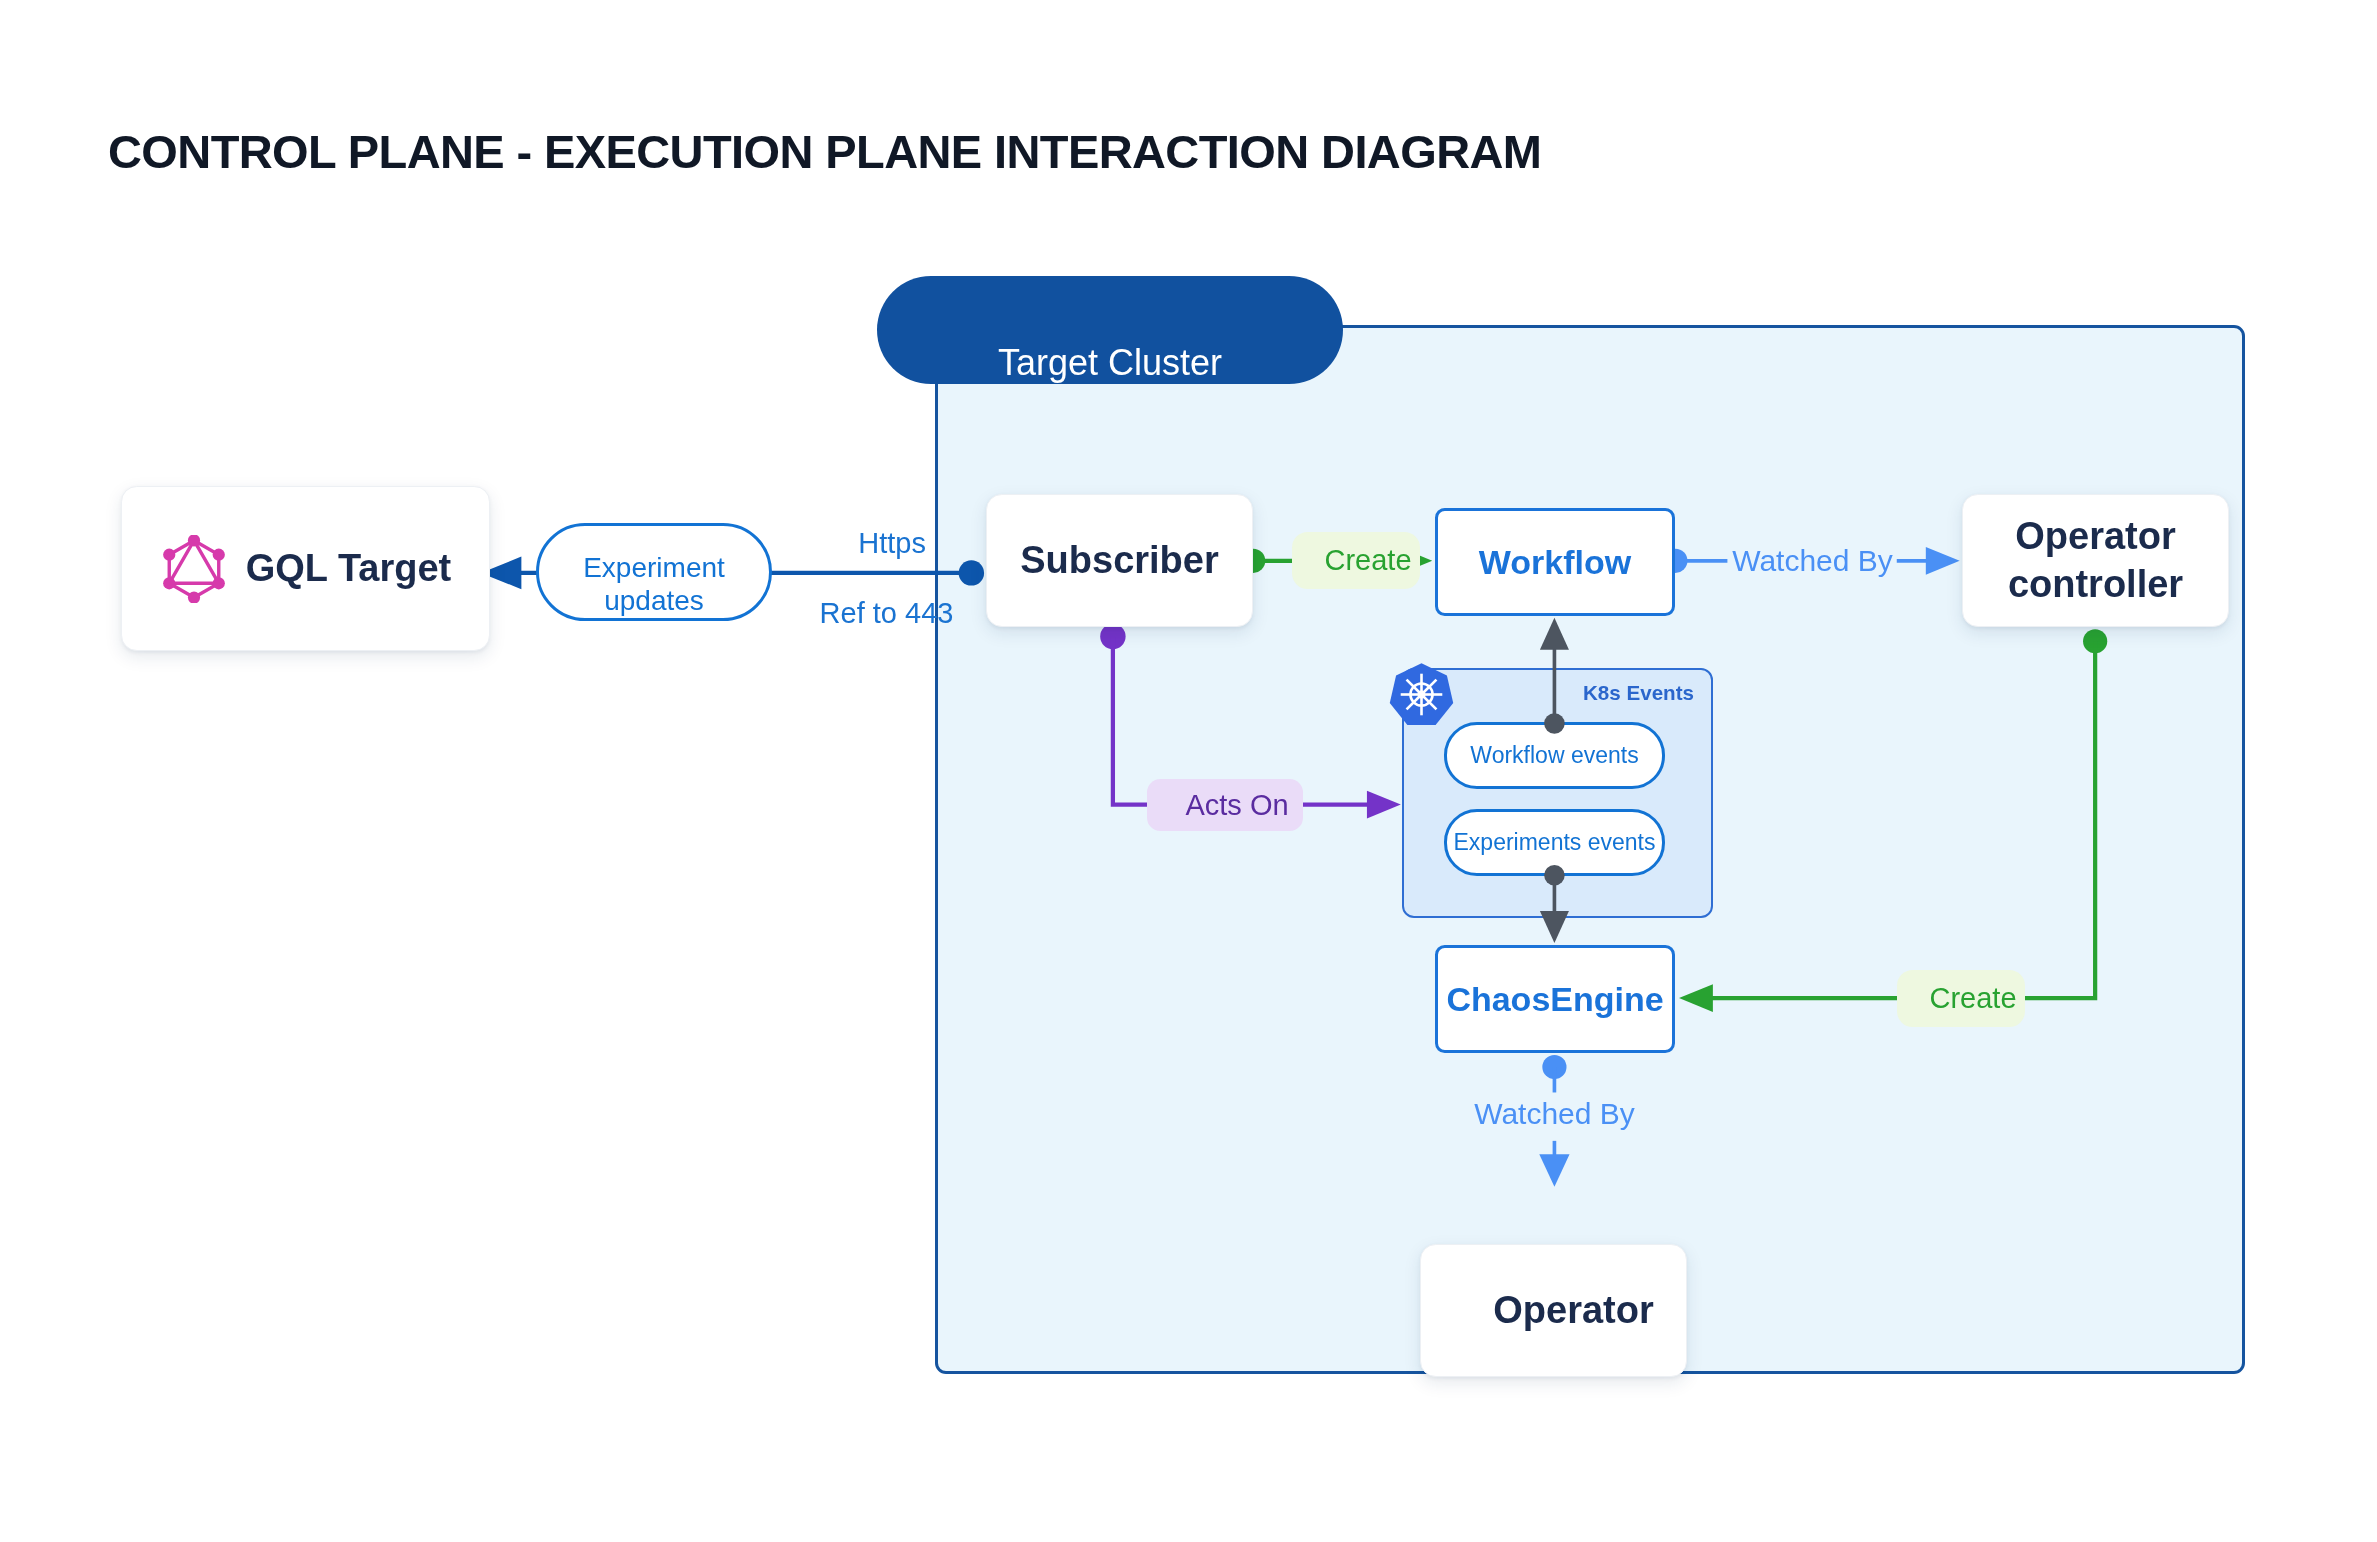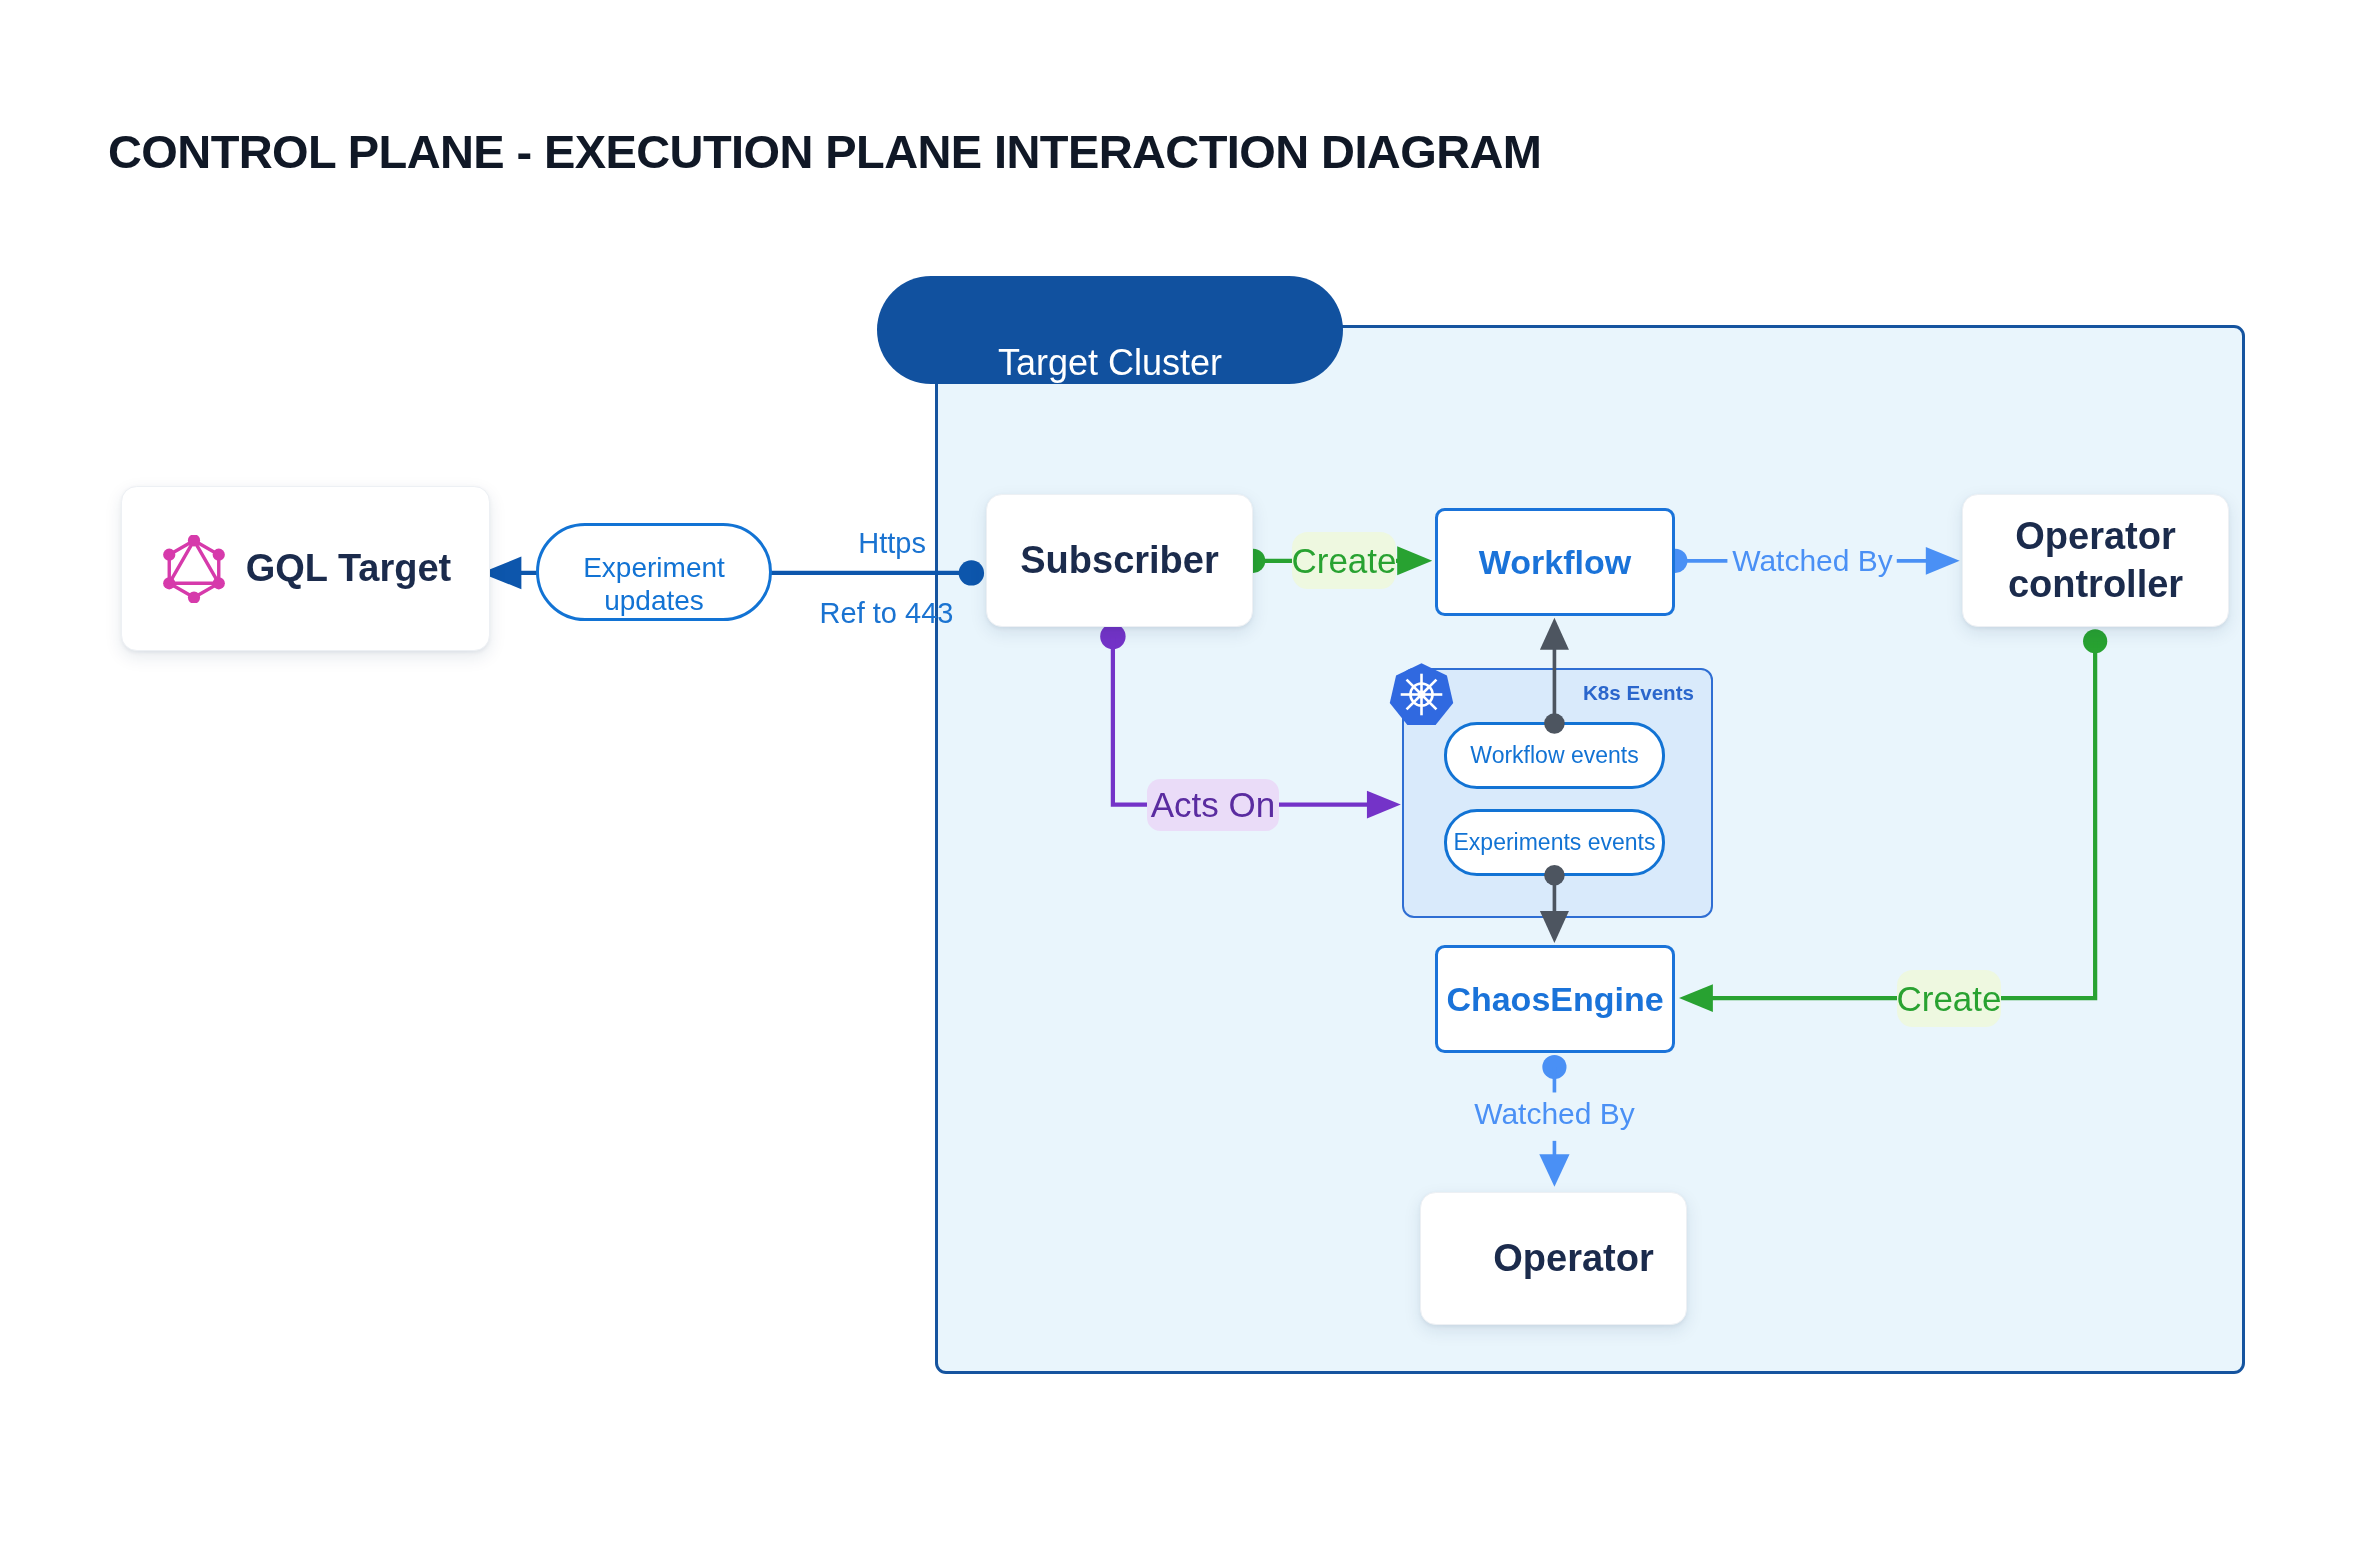--- a/index.html
+++ b/index.html
@@ -44,21 +44,21 @@
   }
   .blue-box{
     position:absolute; background:var(--white);
     border:3.6px solid var(--blue-node); border-radius:9.7px; box-sizing:border-box;
     display:flex; align-items:center; justify-content:center;
     color:var(--blue-node); font-size:34px; font-weight:700; z-index:3;
   }
   .gql-box{ left:121px; top:486px; width:369px; height:165px; gap:18px; }
   .subscriber-box{ left:986px; top:494px; width:267px; height:133px; }
   .controller-box{ left:1962px; top:494px; width:267px; height:133px; padding:0 36px; }
-  .operator-box{ left:1420px; top:1192px; width:267px; height:133px;padding-left:40px; }
+  .operator-box{ left:1420px; top:1244px; width:267px; height:133px;padding-left:40px; }
   .workflow-box{ left:1435px; top:508px; width:240px; height:108px; }
   .chaos-box{ left:1435px; top:945px; width:240px; height:108px; }
   .k8s-box{
     position:absolute; left:1402px; top:668px; width:311px; height:250px;
     background:var(--k8s-fill); border:2.4px solid var(--k8s-border);
     border-radius:12px; box-sizing:border-box; z-index:1;
   }
   .k8s-title{
     position:absolute; left:1549px; top:681px; width:145px;
     text-align:right; font-size:20.6px; font-weight:700; color:var(--k8s-label);
@@ -80,21 +80,21 @@
   .edge-label{ position:absolute; z-index:3; display:flex; align-items:center; justify-content:center; }
   .https-label{ left:780px; top:526px; width:146px; height:34px; justify-content:flex-end;
     font-size:29px; color:var(--link-blue); }
   .ref-label{ left:805px; top:596px; width:163px; height:34px;
     font-size:29px; color:var(--link-blue); }
   .wb-top-label{ left:1728px; top:532px; width:169px; height:57px;
     font-size:30px; color:var(--light-link-blue); }
   .wb-bottom-label{ left:1464px; top:1096px; width:181px; height:36px;
     font-size:30px; color:var(--light-link-blue); }
   .chip{
-    border-radius:15.7px; font-size:35px;
+    border-radius:15.7px; font-size:29px;padding-left:24px;
   }
   .create1-chip{ left:1292px; top:532px; width:104px; height:57px;
     background:var(--green-bg); color:var(--green); }
   .create2-chip{ left:1897px; top:970px; width:104px; height:57px;
     background:var(--green-bg); color:var(--green); }
   .actson-chip{ left:1147px; top:779px; width:132px; height:52px; border-radius:13.3px;
     background:var(--purple-bg); color:var(--purple-text); }
   svg.wires{ position:absolute; left:0; top:0; z-index:2; }
   svg.wires-top{ position:absolute; left:0; top:0; z-index:4; }
   .icon-gql{ width:68px; height:68px; flex:0 0 auto; }

